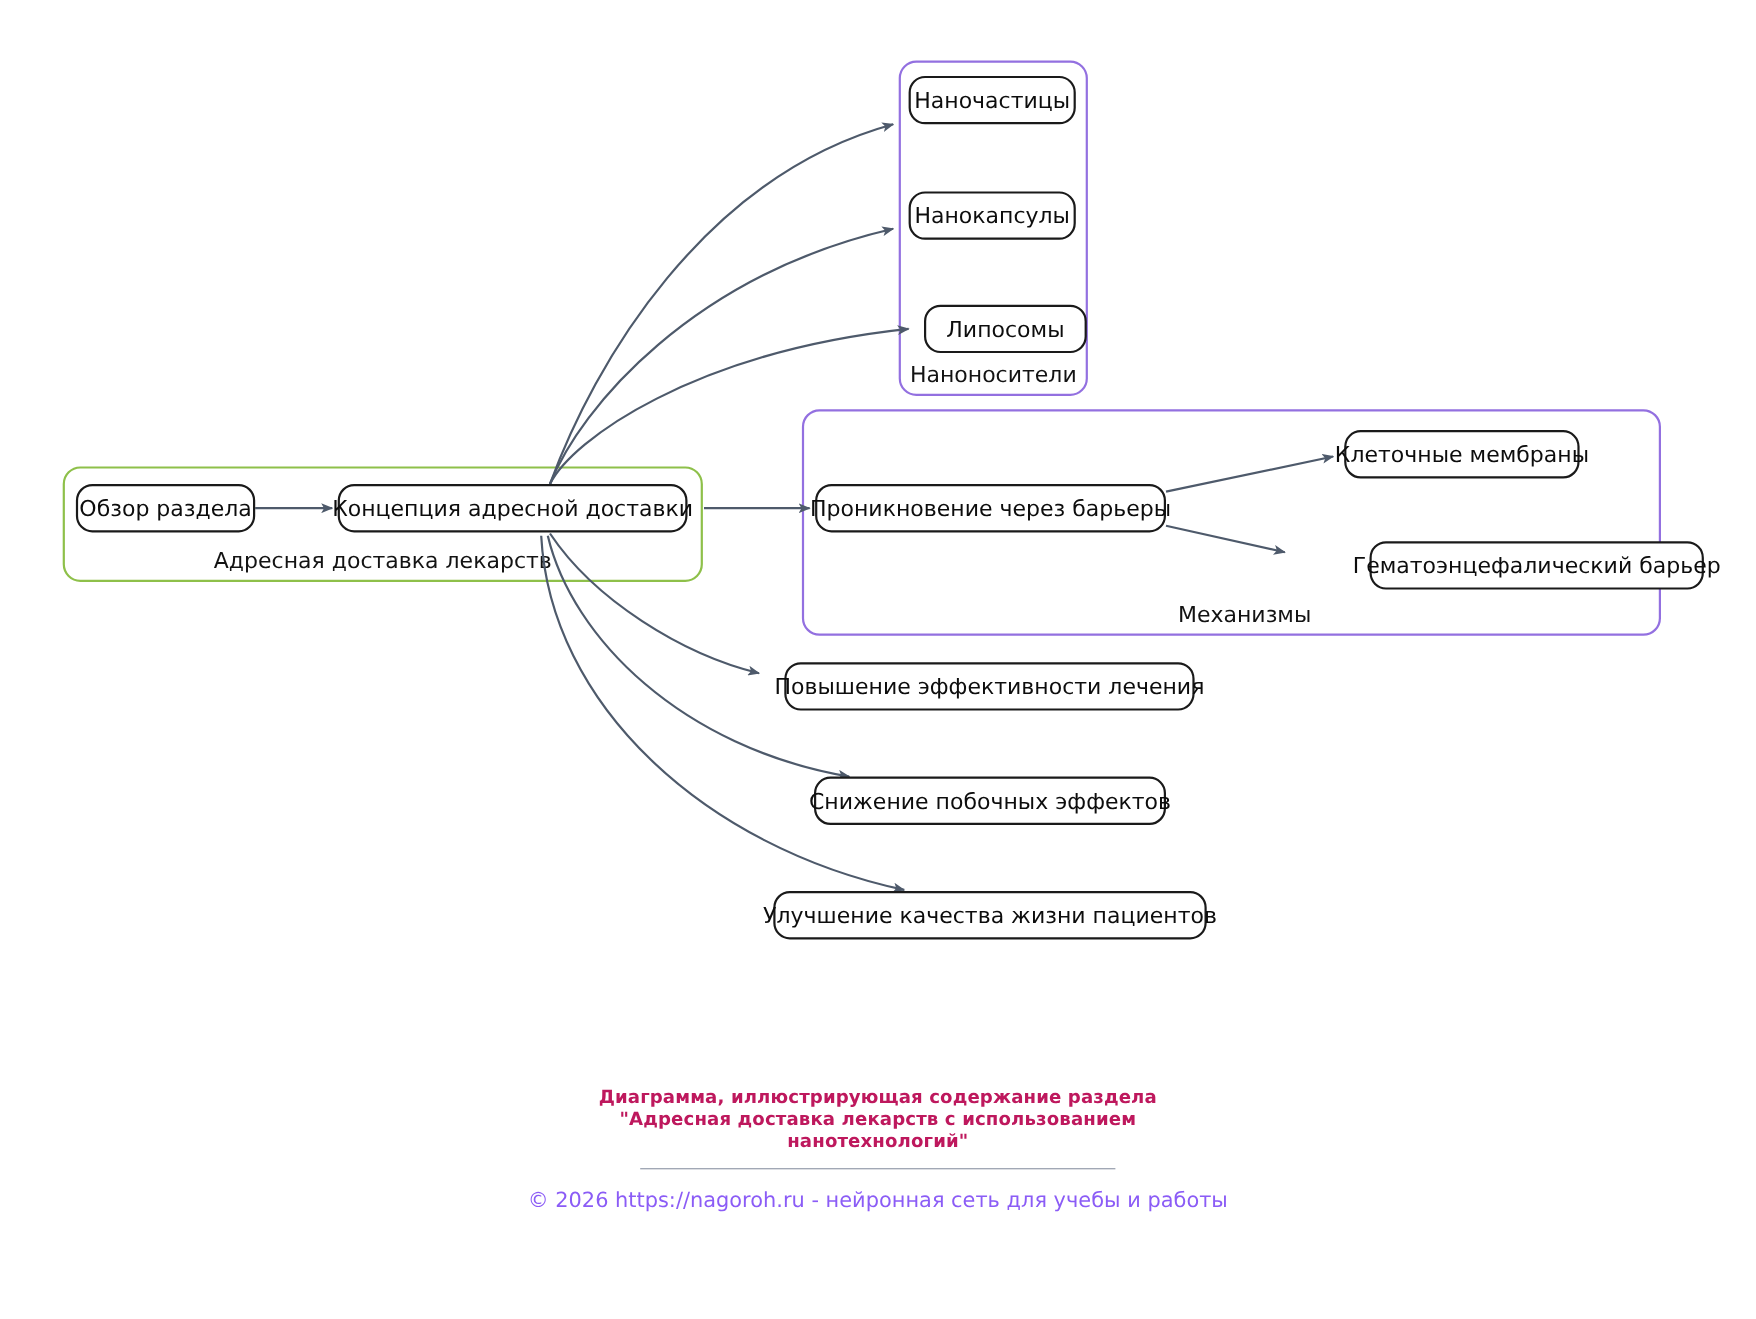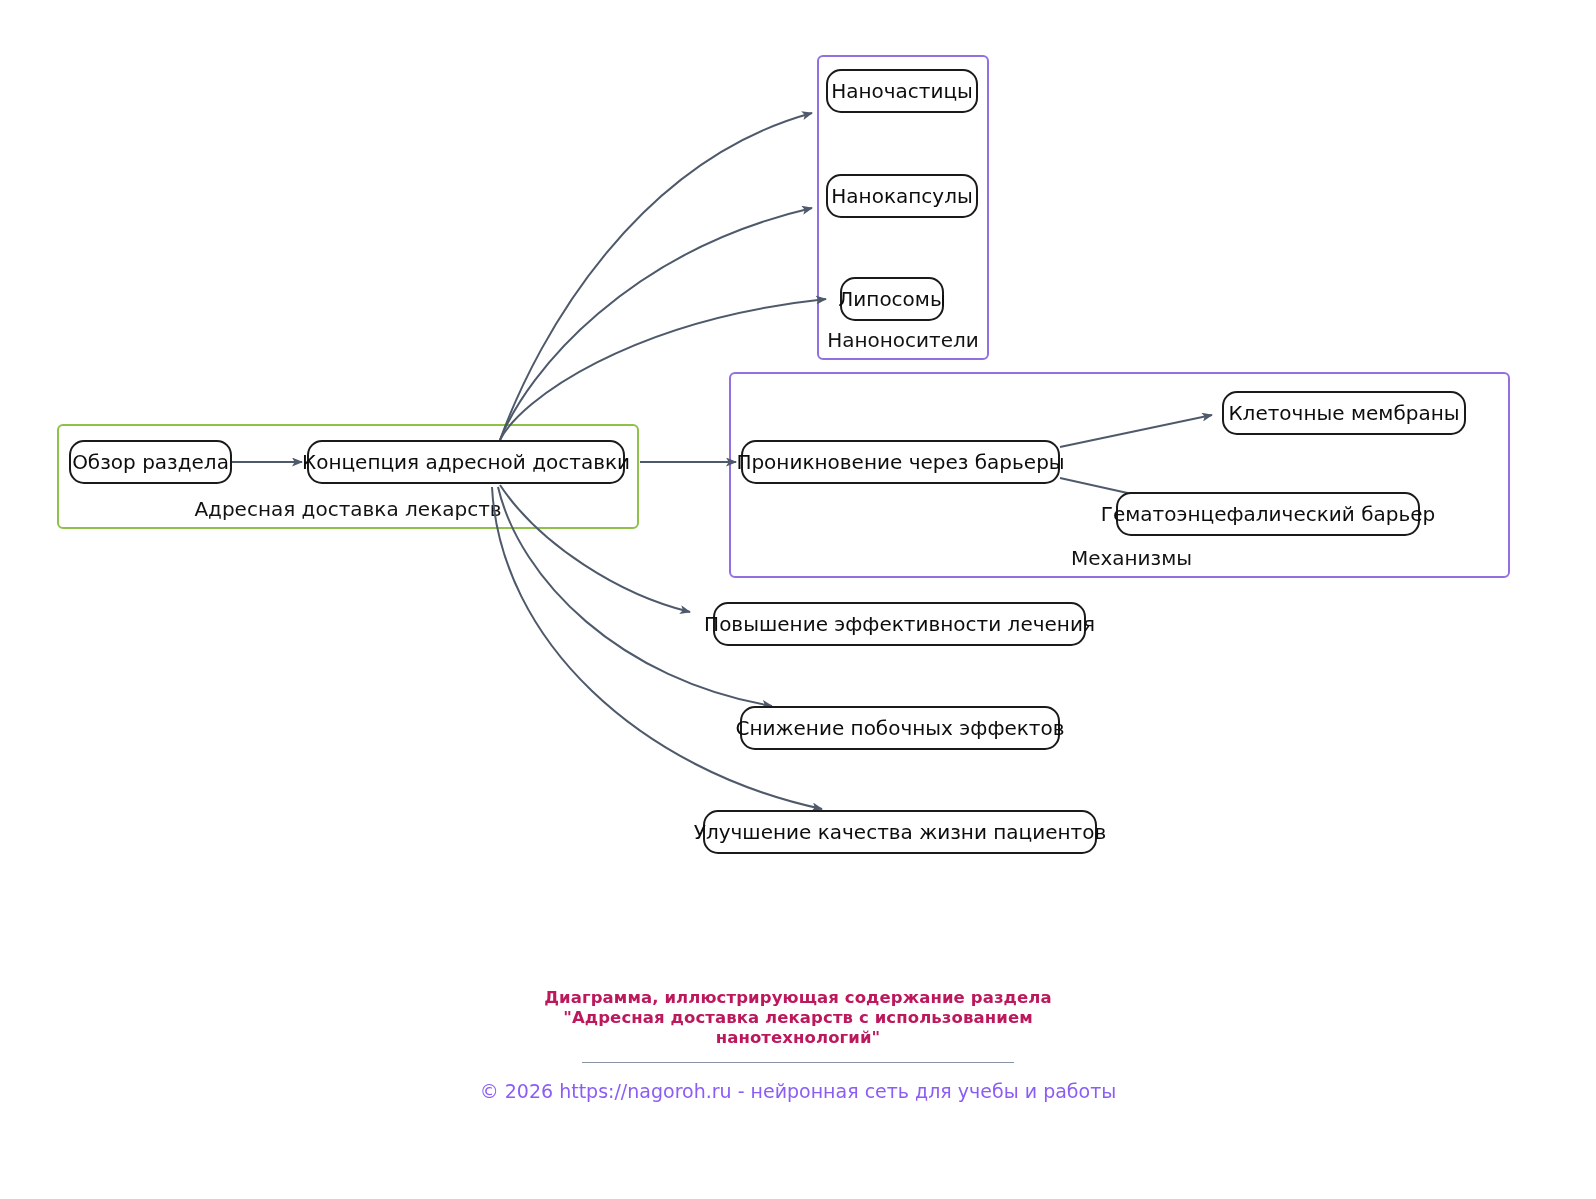--- a/index.html
+++ b/index.html
@@ -19,21 +19,21 @@
     position: absolute;
     left: 0; top: 0;
     width: 1596px;
     height: 1199px;
   }
 
   
   .subgraph {
     position: absolute;
     box-sizing: border-box;
-    border-radius: 6px;
+    border-radius: 16px;
     background: transparent;
   }
   .subgraph.green  { border: 2px solid #8ec04a; }
   .subgraph.purple { border: 2px solid #9370e0; }
 
   .subgraph-label {
     position: absolute;
     left: 0;
     right: 0;
     text-align: center;
@@ -151,27 +151,27 @@
   </svg>
 
   <div class="node" style="left:69px; top:440px; width:163px;">Обзор раздела</div>
 
   <div class="node" style="left:307px; top:440px; width:318px;">Концепция адресной доставки</div>
 
   <div class="node" style="left:826px; top:69px; width:152px;">Наночастицы</div>
 
   <div class="node" style="left:826px; top:174px; width:152px;">Нанокапсулы</div>
 
-  <div class="node" style="left:840px; top:277px; width:104px;">Липосомы</div>
+  <div class="node" style="left:840px; top:277px; width:148px;">Липосомы</div>
 
   <div class="node" style="left:741px; top:440px; width:319px;">Проникновение через барьеры</div>
 
-  <div class="node" style="left:1222px; top:391px; width:244px;">Клеточные мембраны</div>
+  <div class="node" style="left:1222px; top:391px; width:214px;">Клеточные мембраны</div>
 
-  <div class="node" style="left:1116px; top:492px; width:304px;text-align:right;">Гематоэнцефалический барьер</div>
+  <div class="node" style="left:1245px; top:492px; width:304px;text-align:right;">Гематоэнцефалический барьер</div>
 
   <div class="node" style="left:713px; top:602px; width:373px;">Повышение эффективности лечения</div>
 
   <div class="node" style="left:703px; top:810px; width:394px;">Улучшение качества жизни пациентов</div>
 
   <div class="node" style="left:740px; top:706px; width:320px;">Снижение побочных эффектов</div>
 
   <div id="caption">
     <div class="caption-line">Диаграмма, иллюстрирующая содержание раздела</div>
     <div class="caption-line">"Адресная доставка лекарств с использованием</div>

